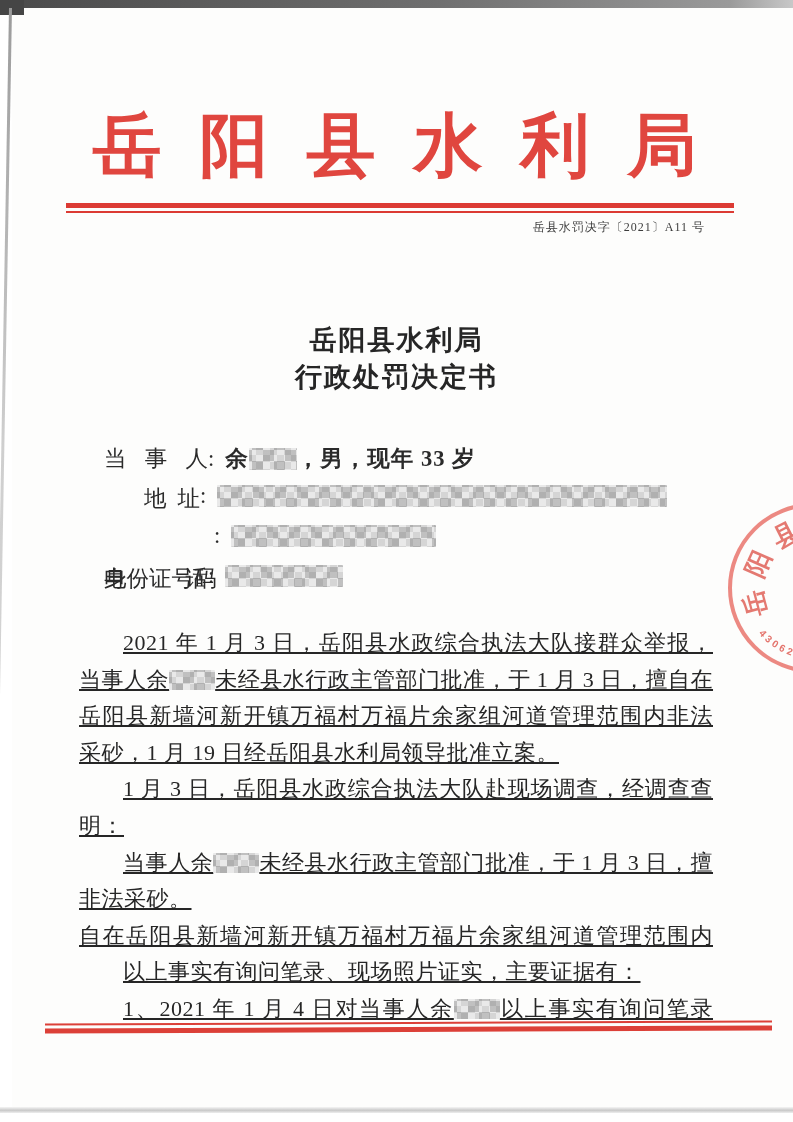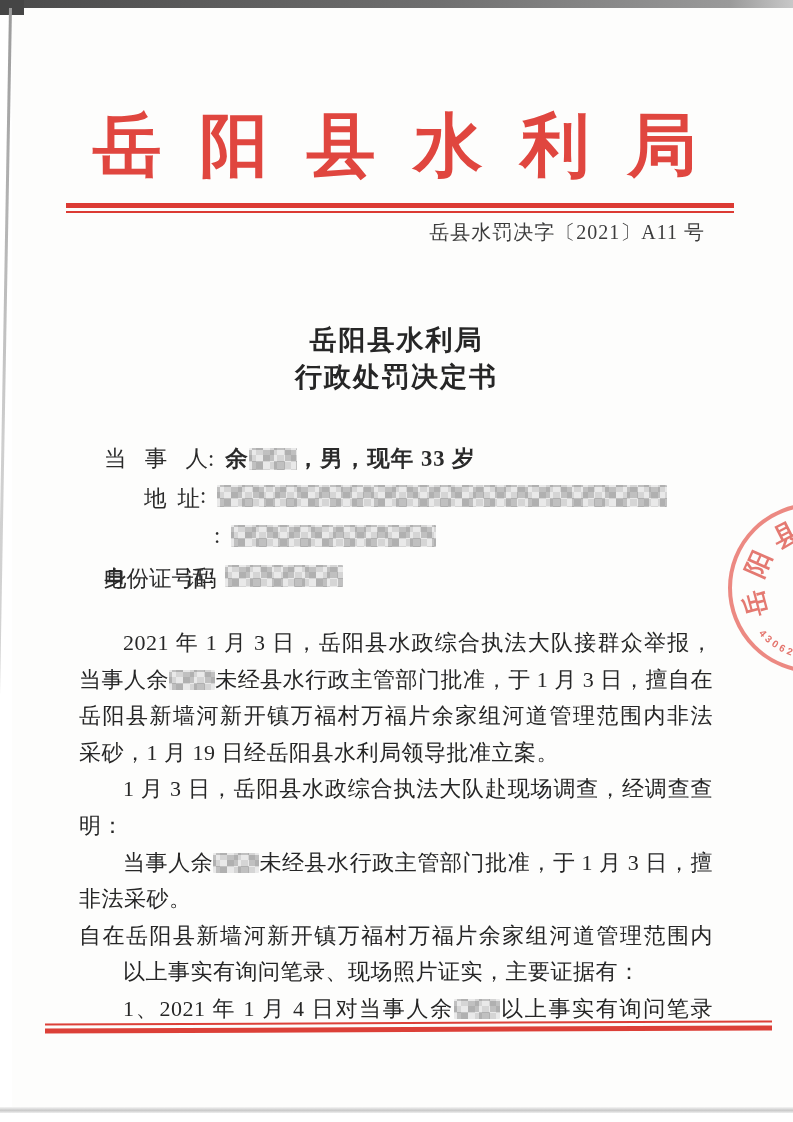--- a/index.html
+++ b/index.html
@@ -18,41 +18,41 @@
   .scan-bottom-shadow{position:absolute;left:0;top:1107px;width:793px;height:6px;
     background:linear-gradient(to bottom,#f5f5f5,#c9c9c9 55%,#eeeeee);}
   .paper{position:absolute;left:12px;top:8px;right:0;bottom:14px;background:#fdfdfc;}
 
   
   .agency-header{position:absolute;left:0;top:100px;width:100%;
     text-align:center;font-size:69px;font-weight:bold;color:#e0463f;
     letter-spacing:38px;text-indent:34px;white-space:nowrap;}
   .rule-thick{position:absolute;left:66px;top:203px;width:668px;height:5px;background:#dc3b34;}
   .rule-thin{position:absolute;left:66px;top:211px;width:668px;height:2px;background:#dc3b34;}
-  .doc-number{position:absolute;right:88px;top:219px;font-size:20px;color:#3c3c3c;letter-spacing:1px;}
+  .doc-number{position:absolute;right:88px;top:219px;font-size:12px;color:#3c3c3c;letter-spacing:1px;}
 
   
   .doc-title{position:absolute;left:0;top:322px;width:100%;text-align:center;
     font-size:27px;font-weight:bold;color:#262626;line-height:37px;letter-spacing:2px;}
 
   
   .party-info{position:absolute;left:104px;top:443px;font-size:22.5px;color:#2a2a2a;}
   .info-row{height:40px;white-space:nowrap;}
   .info-label{display:inline-block;text-align:justify;text-align-last:justify;vertical-align:top;}
   .info-row.r0 .info-label{width:104px;}
   .info-row.r1 .info-label{width:56px;margin-left:40px;}
   .info-row.r2 .info-label{width:110px;margin-top:40px;}
   .info-row.r3 .info-label{width:104px;}
   .info-colon{margin-right:11px;}
   .info-value{letter-spacing:1px;font-weight:bold;}
 
   
   .body-text{position:absolute;left:79px;top:625px;width:634px;
     font-size:22px;color:#262626;letter-spacing:0.5px;}
-  .body-line{height:36.6px;line-height:36.6px;}
+  .body-line{height:36.6px;line-height:36.6px;text-decoration:underline;}
   .body-line.indent{text-indent:44px;}
   .body-line.just{text-align:justify;text-align-last:justify;}
 
   
   .px-redact{display:inline-block;height:22px;vertical-align:-4px;border-radius:1px;opacity:.95;
     background-image:
       repeating-conic-gradient(rgba(140,140,140,.45) 0% 25%, rgba(235,235,235,.35) 25% 50%),
       repeating-conic-gradient(#c6c6c6 0% 25%, #e6e6e6 25% 50%);
     background-size:22px 22px,14px 14px;background-position:3px 2px,0 0;}
   .px-redact.inline{height:20px;vertical-align:-3px;}

